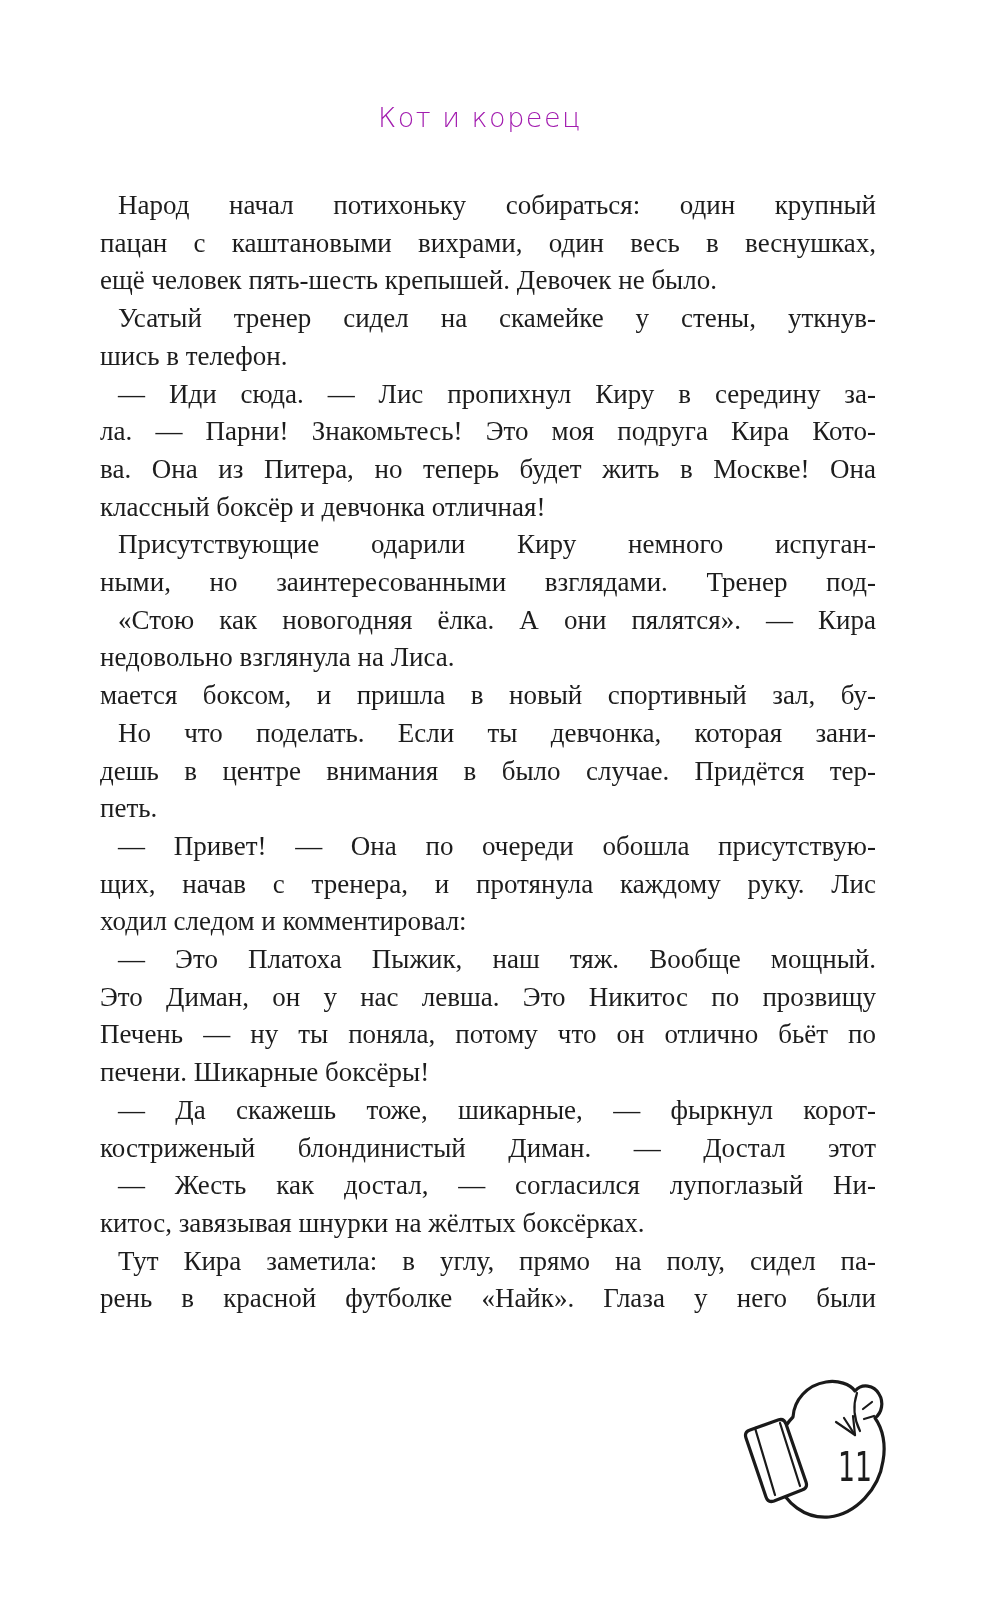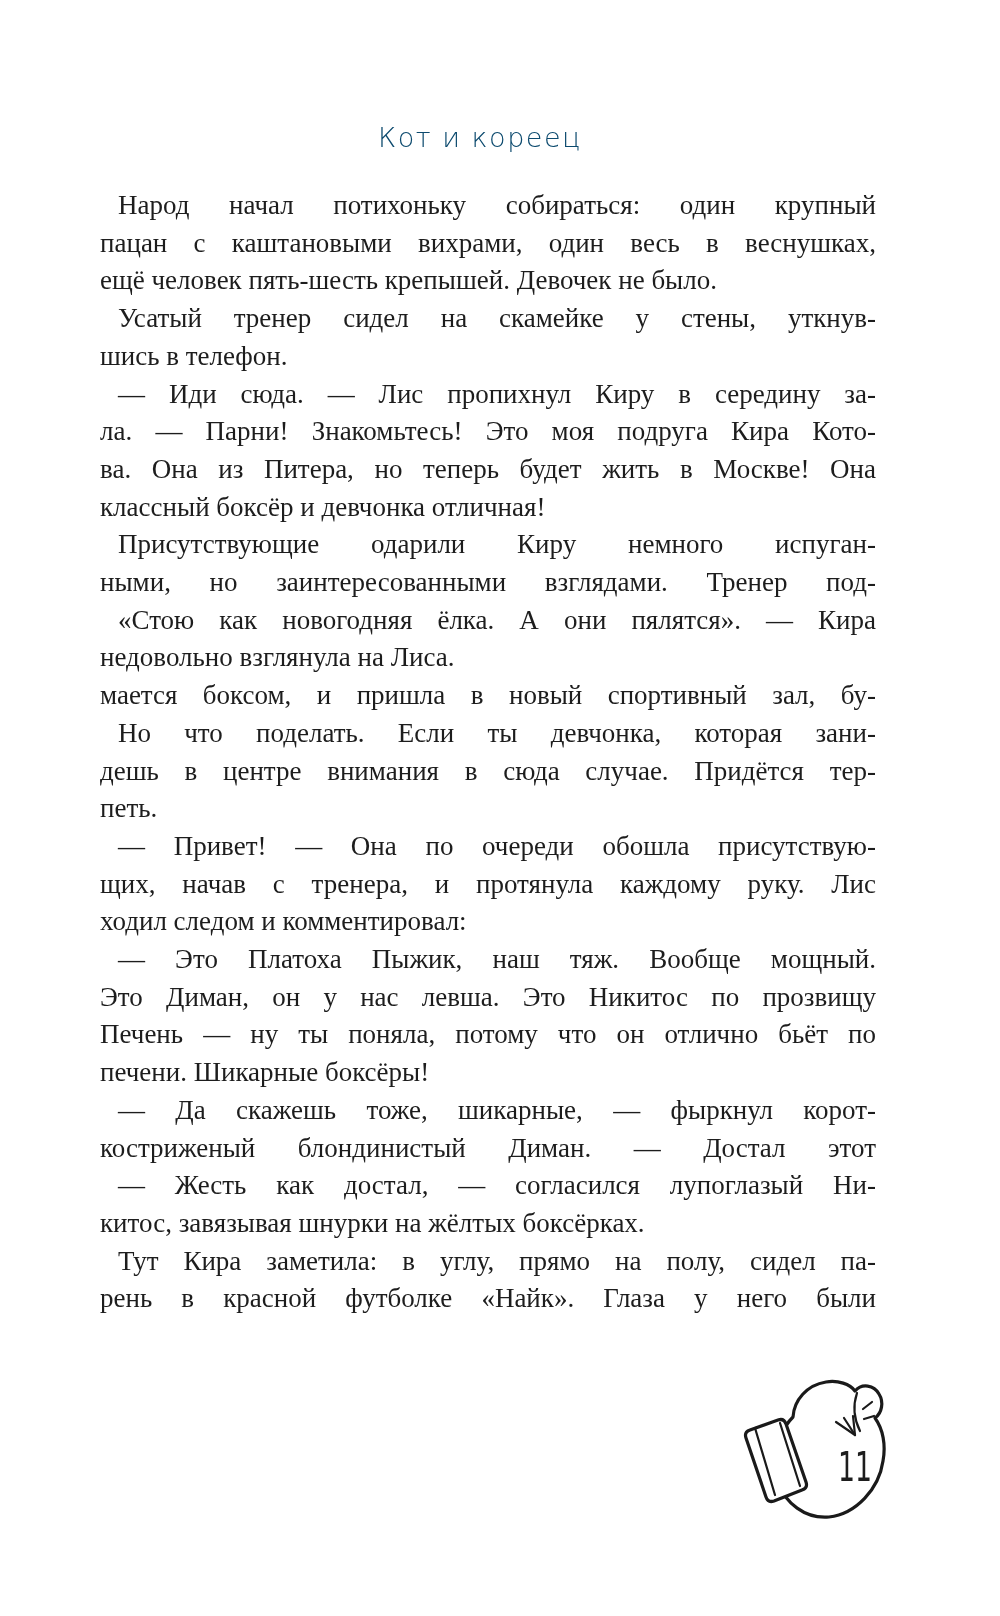--- a/index.html
+++ b/index.html
@@ -15,22 +15,21 @@
   .running-head {
     position: absolute;
     top: 102px;
     left: 0;
     width: 960px;
     text-align: center;
     font-family: "DejaVu Sans", sans-serif;
     font-weight: 300;
     font-size: 27px;
     letter-spacing: 1.5px;
-    color: #0c4a6e;
-    margin-top: 20px;
+    color: #a21caf;
   }
   .body-text {
     position: absolute;
     top: 187px;
     left: 100px;
     width: 776px;
     font-size: 27px;
     line-height: 37.7px;
     color: #1d1d1d;
   }
@@ -82,21 +81,21 @@
         <div class="line first">Присутствующие одарили Киру немного испуган-</div>
         <div class="line">ными, но заинтересованными взглядами. Тренер под-</div>
       </div>
       <div class="para">
         <div class="line first">«Стою как новогодняя ёлка. А они пялятся». — Кира</div>
         <div class="line last">недовольно взглянула на Лиса.</div>
       </div>
       <div class="para">
         <div class="line">мается боксом, и пришла в новый спортивный зал, бу-</div>
         <div class="line first">Но что поделать. Если ты девчонка, которая зани-</div>
-        <div class="line">дешь в центре внимания в сюда случае. Придётся тер-</div>
+        <div class="line">дешь в центре внимания в было случае. Придётся тер-</div>
         <div class="line last">петь.</div>
       </div>
       <div class="para">
         <div class="line first">— Привет! — Она по очереди обошла присутствую-</div>
         <div class="line">щих, начав с тренера, и протянула каждому руку. Лис</div>
         <div class="line last">ходил следом и комментировал:</div>
       </div>
       <div class="para">
         <div class="line first">— Это Платоха Пыжик, наш тяж. Вообще мощный.</div>
         <div class="line">Это Диман, он у нас левша. Это Никитос по прозвищу</div>

